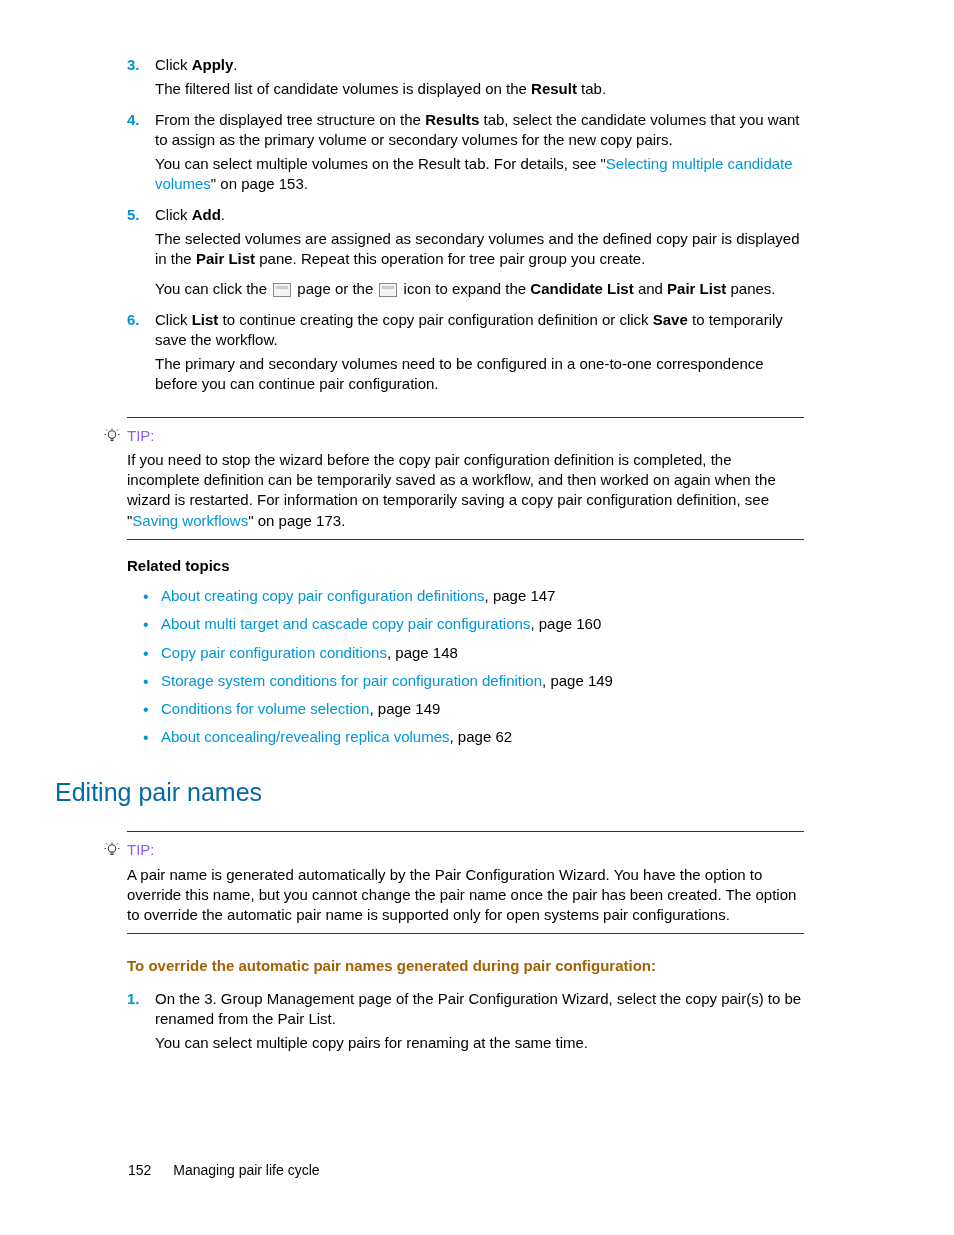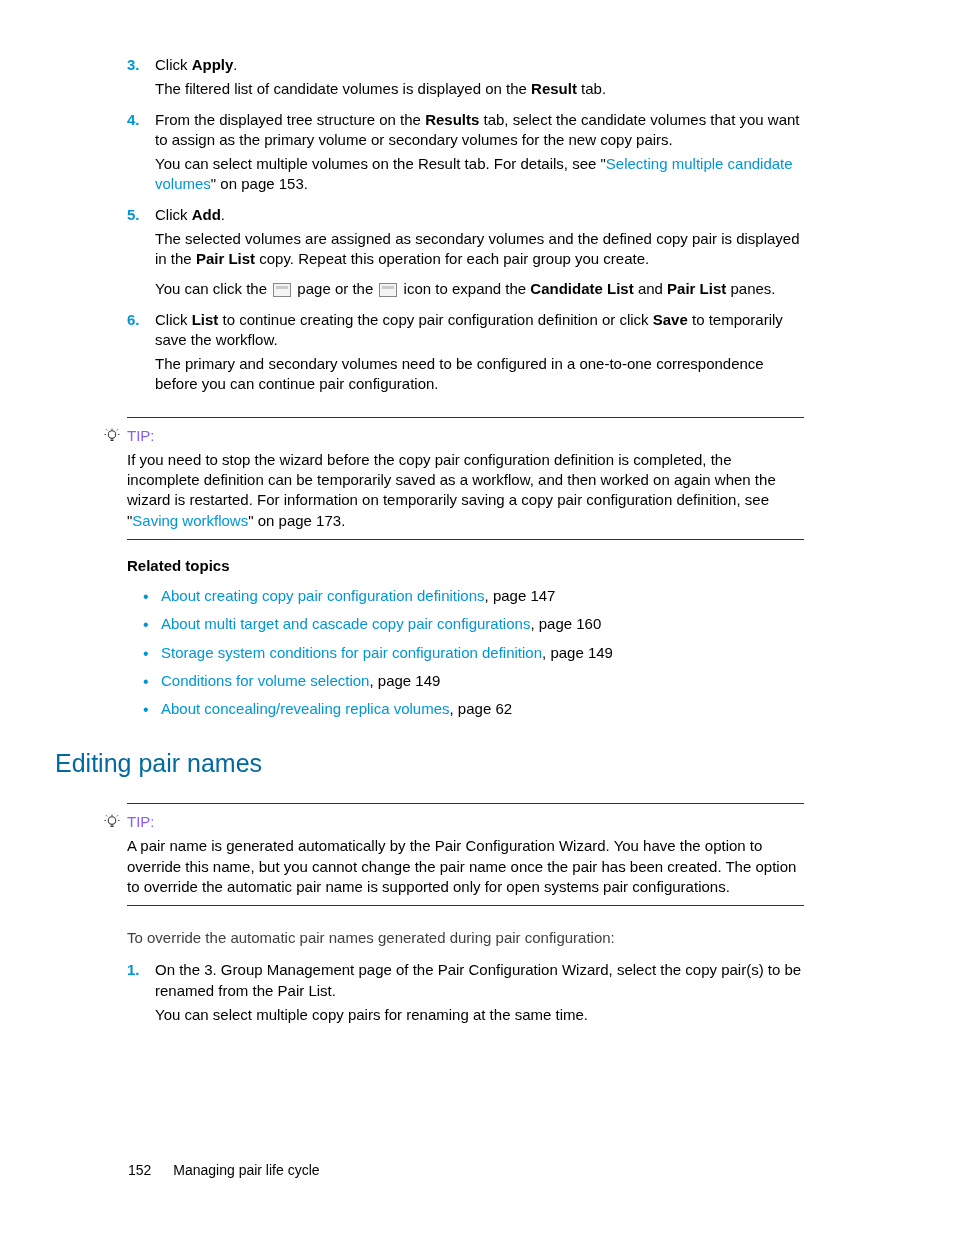--- a/index.html
+++ b/index.html
@@ -93,22 +93,22 @@
     top: 0;
     font-size: 16px;
   }
   h2.section {
     color: #0369a1;
     font-weight: normal;
     font-size: 25px;
     margin: 28px 0 4px 0;
   }
   .proc-title {
-    color: #404040;
-    font-weight: normal;
+    color: #a16207;
+    font-weight: bold;
     margin: 22px 0 12px 72px;
   }
   .footer {
     position: absolute;
     bottom: 55px;
     left: 128px;
     font-size: 14px;
   }
   .footer .pnum { margin-right: 18px; }
   .inline-icon {
@@ -155,21 +155,21 @@
         <span>You can select multiple volumes on the Result tab. For details, see "</span><a class="link">Selecting multiple candidate volumes</a><span>" on page 153.</span>
       </p>
     </li>
 
     <li>
       <span class="num">5.</span>
       <span>
         <span>Click </span><span class="bold">Add</span><span>.</span>
       </span>
       <p>
-        <span>The selected volumes are assigned as secondary volumes and the defined copy pair is displayed in the </span><span class="bold">Pair List</span><span> copy. Repeat this operation for each pair group you create.</span>
+        <span>The selected volumes are assigned as secondary volumes and the defined copy pair is displayed in the </span><span class="bold">Pair List</span><span> pane. Repeat this operation for tree pair group you create.</span>
       </p>
       <p>
         <span>You can click the </span><span class="inline-icon"></span><span> page or the </span><span class="inline-icon"></span><span> icon to expand the </span><span class="bold">Candidate List</span><span> and </span><span class="bold">Pair List</span><span> panes.</span>
       </p>
     </li>
 
     <li>
       <span class="num">6.</span>
       <span>
         <span>Click </span><span class="bold">List</span><span> to continue creating the copy pair configuration definition or click </span><span class="bold">Save</span><span> to temporarily save the workflow.</span>
@@ -198,20 +198,21 @@
       <span>If you need to stop the wizard before the copy pair configuration definition is completed, the incomplete definition can be temporarily saved as a workflow, and then worked on again when the wizard is restarted. For information on temporarily saving a copy pair configuration definition, see "</span><a class="link">Saving workflows</a><span>" on page 173.</span>
     </p>
     <hr>
   </div>
 
   <div class="related">
     <div class="related-title">Related topics</div>
     <ul class="related-list">
       <li><a class="link">About creating copy pair configuration definitions</a><span>, page 147</span></li>
       <li><a class="link">About multi target and cascade copy pair configurations</a><span>, page 160</span></li>
+      <li><a class="link">Copy pair configuration conditions</a><span>, page 148</span></li>
       <li><a class="link">Storage system conditions for pair configuration definition</a><span>, page 149</span></li>
       <li><a class="link">Conditions for volume selection</a><span>, page 149</span></li>
       <li><a class="link">About concealing/revealing replica volumes</a><span>, page 62</span></li>
     </ul>
   </div>
 
   <h2 class="section">Editing pair names</h2>
 
   <div class="tip-block">
     <hr>

